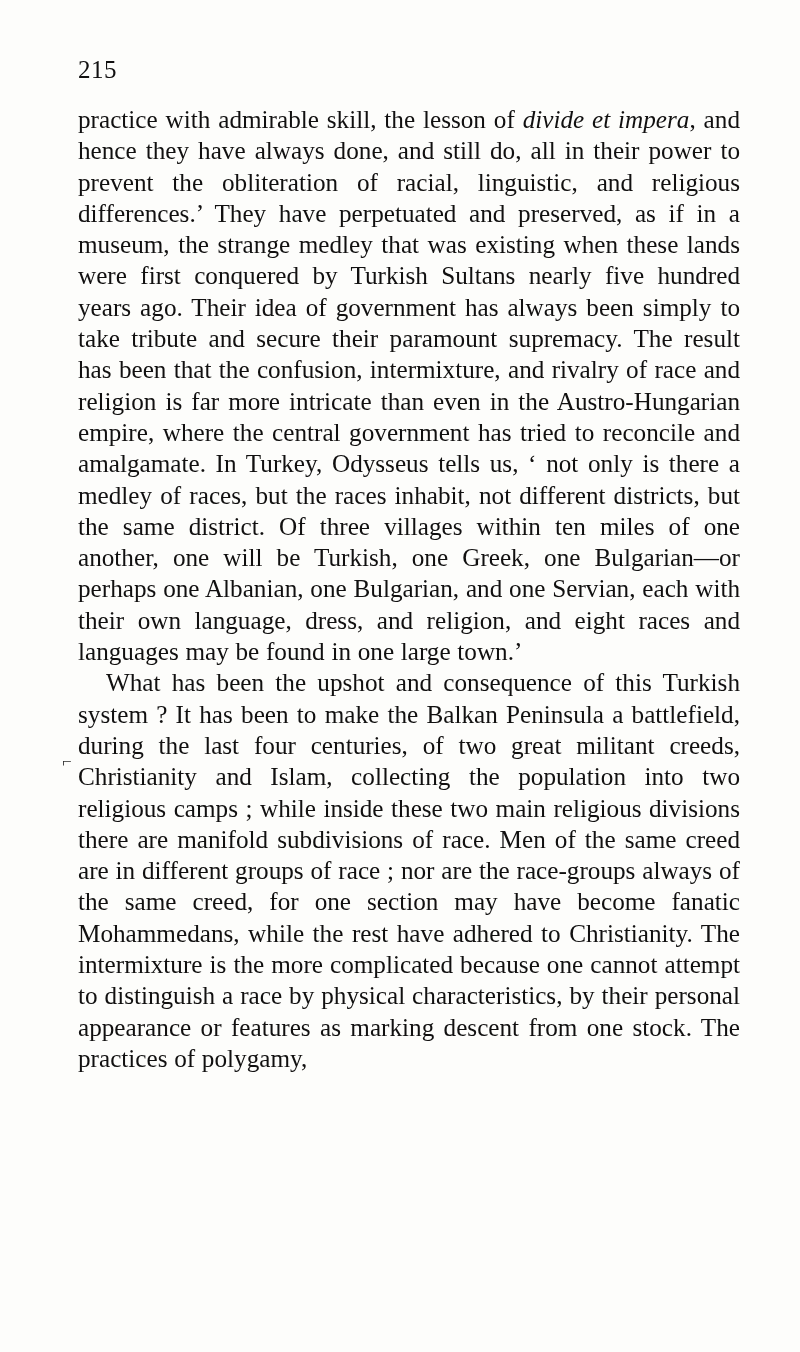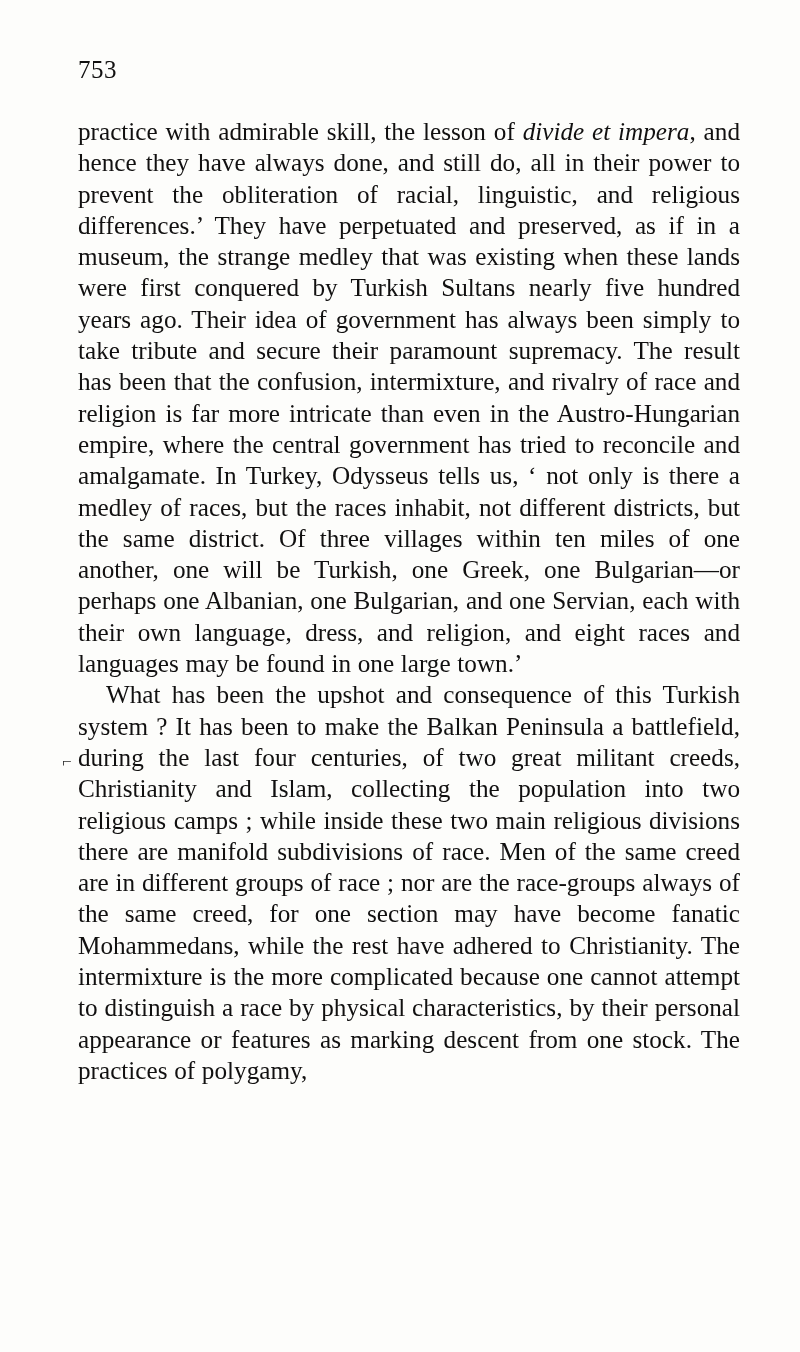--- a/index.html
+++ b/index.html
@@ -45,21 +45,20 @@
     text-align: center;
     font-size: 25px;
     letter-spacing: 1.6px;
     font-family: "Liberation Serif", serif;
   }
   .body-text {
     position: absolute;
     top: 104px;
     left: 78px;
     width: 662px;
-    margin-top: 12px;
   }
   p.para {
     margin: 0;
     font-size: 25.2px;
     line-height: 31.3px;
     text-align: justify;
     text-justify: inter-word;
     hyphens: none;
     word-spacing: 0.4px;
   }
@@ -75,21 +74,21 @@
     color: #2b2b2b;
     font-family: "Liberation Serif", serif;
   }
 </style>
 </head>
 <body>
 
 <div class="page">
 
   <div class="header">
-    <span class="folio">753</span>
+    <span class="folio">215</span>
   </div>
 
   <div class="body-text">
     <p class="para"><span>practice with admirable skill, the lesson of </span><span class="it">divide et impera</span><span>, and hence they have always done, and still do, all in their power to prevent the obliteration of racial, linguistic, and religious differences.’ They have perpetuated and preserved, as if in a museum, the strange medley that was existing when these lands were first conquered by Turkish Sultans nearly five hundred years ago. Their idea of government has always been simply to take tribute and secure their paramount supremacy. The result has been that the confusion, intermixture, and rivalry of race and religion is far more intricate than even in the Austro-Hungarian empire, where the central government has tried to reconcile and amalgamate. In Turkey, Odysseus tells us, ‘ not only is there a medley of races, but the races inhabit, not different districts, but the same district. Of three villages within ten miles of one another, one will be Turkish, one Greek, one Bulgarian—or perhaps one Albanian, one Bulgarian, and one Servian, each with their own language, dress, and religion, and eight races and languages may be found in one large town.’</span></p>
     <p class="para indent">What has been the upshot and consequence of this Turkish system ? It has been to make the Balkan Peninsula a battlefield, during the last four centuries, of two great militant creeds, Christianity and Islam, collecting the population into two religious camps ; while inside these two main religious divisions there are manifold subdivisions of race. Men of the same creed are in different groups of race ; nor are the race-groups always of the same creed, for one section may have become fanatic Mohammedans, while the rest have adhered to Christianity. The intermixture is the more complicated because one cannot attempt to distinguish a race by physical characteristics, by their personal appearance or features as marking descent from one stock. The practices of polygamy,</p>
   </div>
 
   <span class="marginal-mark">⌐</span>
 
 </div>

